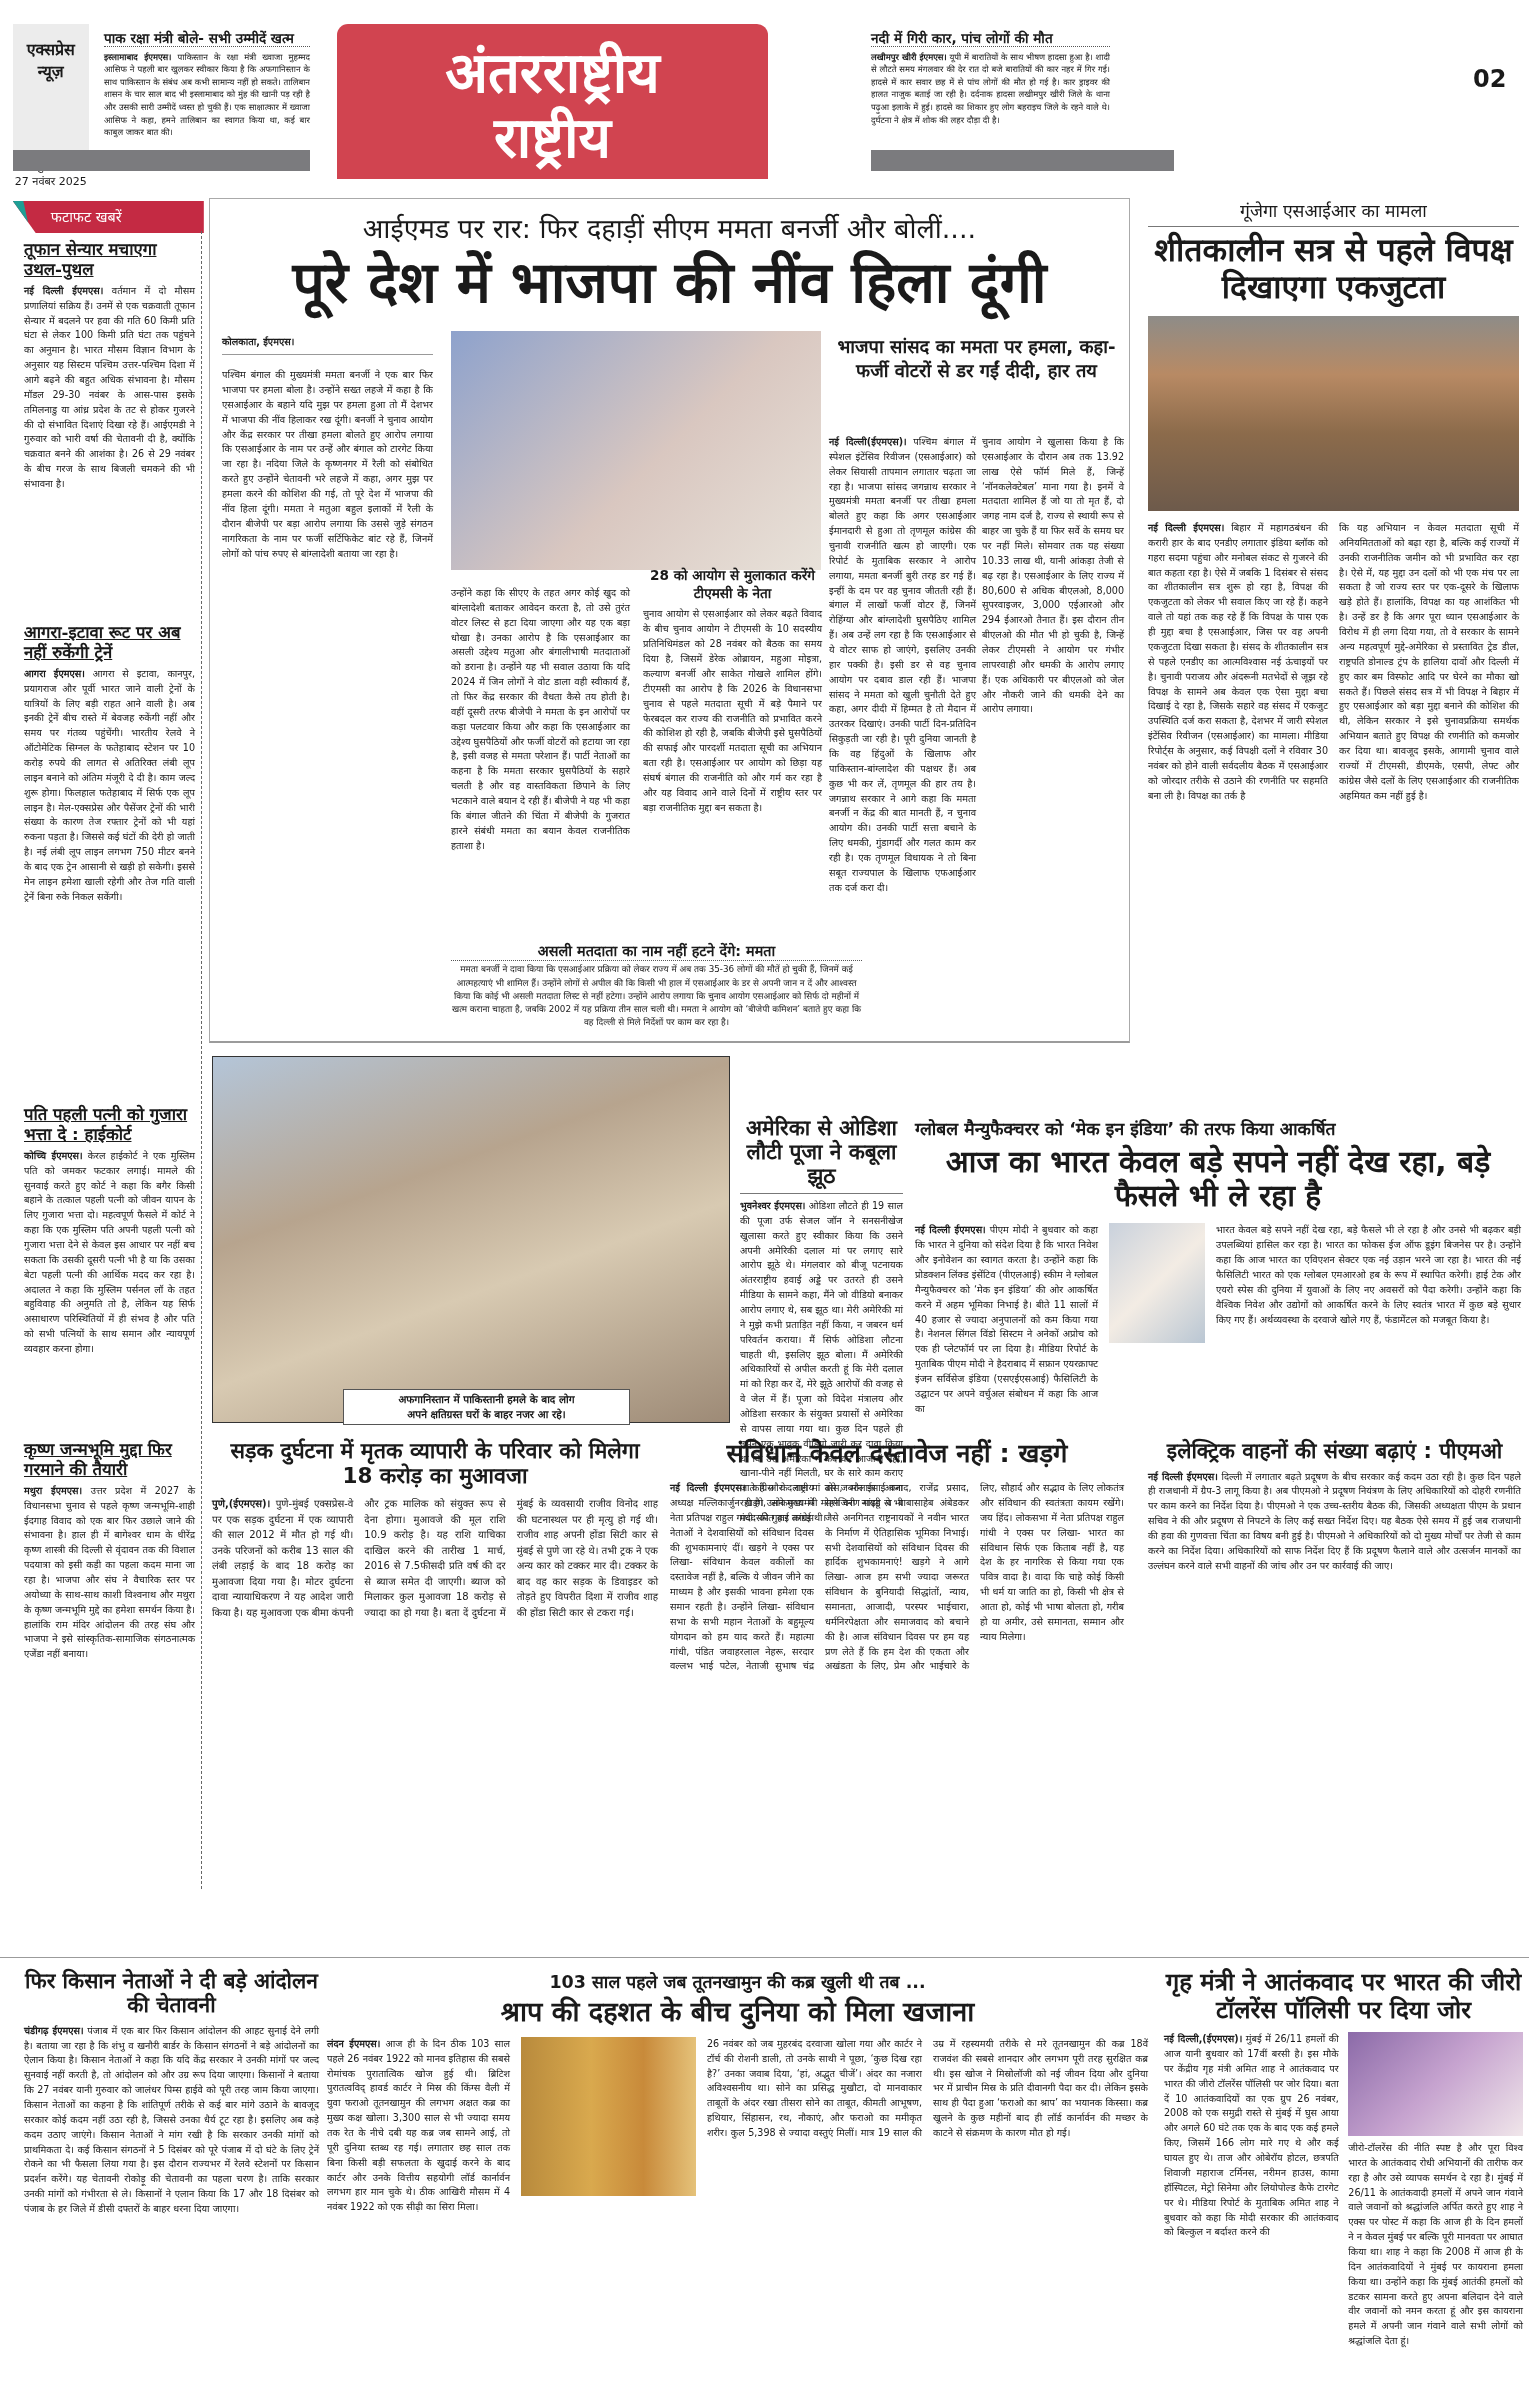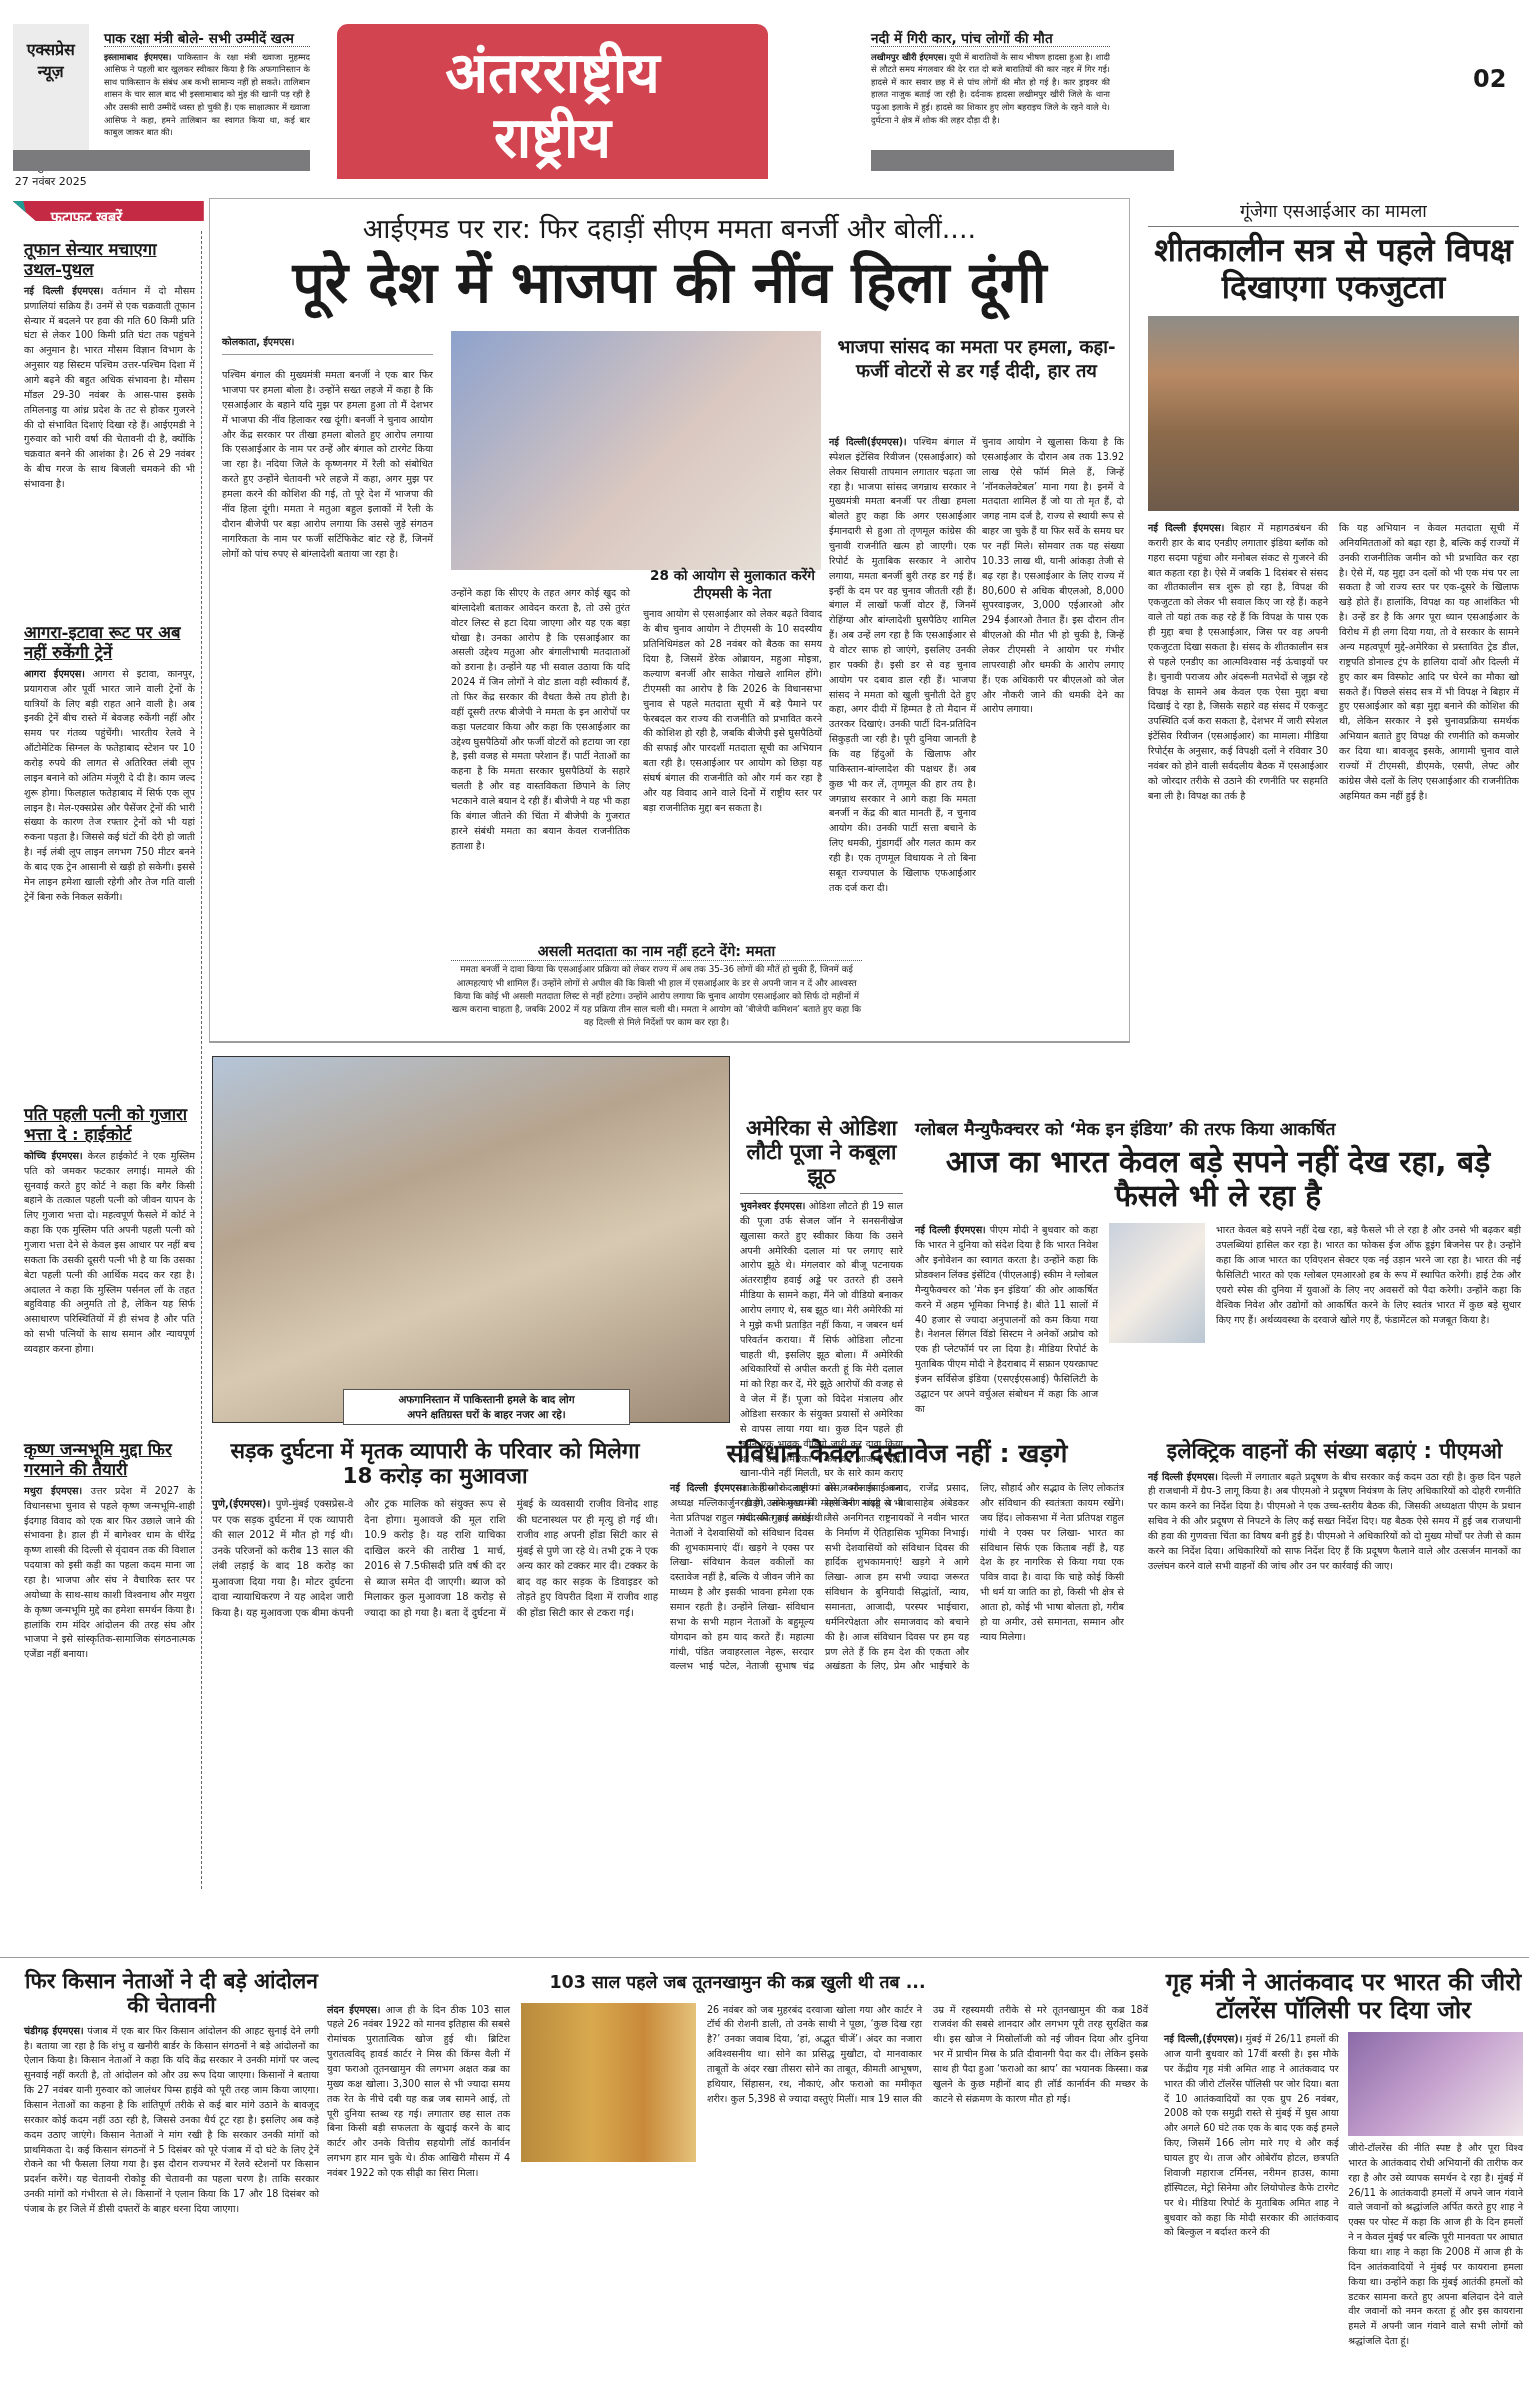--- a/index.html
+++ b/index.html
@@ -8,21 +8,21 @@
   .brief-title { font-weight: bold; font-size: 16.7px; text-decoration: underline; line-height: 1.2; }
   .body-text { font-size: 10px; line-height: 1.55; text-align: justify; }
   .body-text b { font-weight: bold; }
   .masthead-left { left: 12.8px; top: 24px; width: 76px; height: 128px; background: #ececec; text-align: center; padding-top: 14.4px; }
   .masthead-left .paper { font-size: 16px; font-weight: bold; }
   .masthead-left .day { margin-top: 76px; font-size: 11px; }
   .masthead-left .date { font-size: 11px; }
   .gray-bar { background: #7b7b7e; height: 21px; }
   .section-box { left: 337px; top: 24px; width: 431px; height: 155px; background: #d14450; border-radius: 11px 11px 0 0; color: #fff; font-weight: bold; font-size: 56px; line-height: 65px; text-align: center; padding-top: 16px; }
   .page-num { left: 1473px; top: 65px; font-size: 24px; font-weight: bold; }
-  .fatafat { left: 12.8px; top: 201px; width: 191px; height: 20px; background: #c42a43; color: #fff; font-weight: bold; font-size: 14.4px; line-height: 32px; padding-left: 38px; clip-path: polygon(0 0,100% 0,100% 100%,12% 100%); }
+  .fatafat { left: 12.8px; top: 201px; width: 191px; height: 32px; background: #c42a43; color: #fff; font-weight: normal; font-size: 14.4px; line-height: 32px; padding-left: 38px; clip-path: polygon(0 0,100% 0,100% 100%,12% 100%); }
   .fatafat::before { content:""; position:absolute; left:0; top:0; width:17.5px; height:32px; background:#1f9e95; clip-path: polygon(0 0,60% 0,100% 100%,0 100%); }
   .col-left { left: 24px; width: 171px; }
   .left-rule { left: 201px; top: 231px; width: 0; height: 1658px; border-left: 1.6px dashed #666; }
   .lead-box { left: 209px; top: 198px; width: 921px; height: 845px; border: 0.8px solid #aaa; border-bottom: 2.4px solid #9b9b9b; }
   .kicker { font-size: 27px; text-align: center; font-weight: normal; }
   .lead-head { font-size: 57px; font-weight: bold; text-align: center; line-height: 1; }
   .photo { background: linear-gradient(135deg,#8ea2cc,#d9c7c0 55%,#e8e2da); }
   .photo.ruins { background: linear-gradient(160deg,#b4c5d8 0%, #b7a48e 35%, #d8cab2 60%, #9d8a76 100%); }
   .photo.parl { background: linear-gradient(180deg,#8e8c88 0%,#b88a64 30%,#8c6b4b 60%,#6d5a4b 100%); }
   .photo.modi { background: linear-gradient(135deg,#c9d1dc,#f3ece4 50%,#b9c6d3); }
@@ -176,20 +176,21 @@
 
 <div class="abs" style="left:0;top:1957px;width:1530px;border-top:1.6px solid #9b9b9b;"></div>
 
 <div class="abs" style="left:24px;top:1969px;width:295px;">
   <div class="h-big" style="font-size:21px;">फिर किसान नेताओं ने दी बड़े आंदोलन की चेतावनी</div>
   <p class="body-text" style="font-size:9.6px;margin-top:6.4px;"><b>चंडीगढ़ ईएमएस।</b> <span>पंजाब में एक बार फिर किसान आंदोलन की आहट सुनाई देने लगी है। बताया जा रहा है कि शंभु व खनौरी बार्डर के किसान संगठनों ने बड़े आंदोलनों का ऐलान किया है। किसान नेताओं ने कहा कि यदि केंद्र सरकार ने उनकी मांगों पर जल्द सुनवाई नहीं करती है, तो आंदोलन को और उग्र रूप दिया जाएगा। किसानों ने बताया कि 27 नवंबर यानी गुरुवार को जालंधर पिम्स हाईवे को पूरी तरह जाम किया जाएगा। किसान नेताओं का कहना है कि शांतिपूर्ण तरीके से कई बार मांगे उठाने के बावजूद सरकार कोई कदम नहीं उठा रही है, जिससे उनका धैर्य टूट रहा है। इसलिए अब कड़े कदम उठाए जाएंगे। किसान नेताओं ने मांग रखी है कि सरकार उनकी मांगों को प्राथमिकता दे। कई किसान संगठनों ने 5 दिसंबर को पूरे पंजाब में दो घंटे के लिए ट्रेनें रोकने का भी फैसला लिया गया है। इस दौरान राज्यभर में रेलवे स्टेशनों पर किसान प्रदर्शन करेंगे। यह चेतावनी रोकोड़ू की चेतावनी का पहला चरण है। ताकि सरकार उनकी मांगों को गंभीरता से ले। किसानों ने एलान किया कि 17 और 18 दिसंबर को पंजाब के हर जिले में डीसी दफ्तरों के बाहर धरना दिया जाएगा।</span></p>
 </div>
 
 <div class="abs" style="left:327px;top:1969px;width:821px;">
   <div style="font-size:17.5px;font-weight:bold;text-align:center;">103 साल पहले जब तूतनखामुन की कब्र खुली थी तब ...</div>
+  <div class="h-big" style="font-size:27px;margin-top:3.2px;">श्राप की दहशत के बीच दुनिया को मिला खजाना</div>
   <div style="display:flex;gap:11px;margin-top:9.6px;">
     <p class="body-text" style="width:183px;font-size:9.6px;"><b>लंदन ईएमएस।</b> <span>आज ही के दिन ठीक 103 साल पहले 26 नवंबर 1922 को मानव इतिहास की सबसे रोमांचक पुरातात्विक खोज हुई थी। ब्रिटिश पुरातत्वविद् हावर्ड कार्टर ने मिस्र की किंग्स वैली में युवा फराओ तूतनखामुन की लगभग अक्षत कब्र का मुख्य कक्ष खोला। 3,300 साल से भी ज्यादा समय तक रेत के नीचे दबी यह कब्र जब सामने आई, तो पूरी दुनिया स्तब्ध रह गई। लगातार छह साल तक बिना किसी बड़ी सफलता के खुदाई करने के बाद कार्टर और उनके वित्तीय सहयोगी लॉर्ड कार्नार्वन लगभग हार मान चुके थे। ठीक आखिरी मौसम में 4 नवंबर 1922 को एक सीढ़ी का सिरा मिला।</span></p>
     <div class="photo tomb" style="width:175px;height:159px;flex-shrink:0;"></div>
     <p class="body-text" style="flex:1;font-size:9.6px;column-count:2;column-gap:11px;">26 नवंबर को जब मुहरबंद दरवाजा खोला गया और कार्टर ने टॉर्च की रोशनी डाली, तो उनके साथी ने पूछा, ‘कुछ दिख रहा है?’ उनका जवाब दिया, ‘हां, अद्भुत चीजें’। अंदर का नजारा अविश्वसनीय था। सोने का प्रसिद्ध मुखौटा, दो मानवाकार ताबूतों के अंदर रखा तीसरा सोने का ताबूत, कीमती आभूषण, हथियार, सिंहासन, रथ, नौकाएं, और फराओ का ममीकृत शरीर। कुल 5,398 से ज्यादा वस्तुएं मिलीं। मात्र 19 साल की उम्र में रहस्यमयी तरीके से मरे तूतनखामुन की कब्र 18वें राजवंश की सबसे शानदार और लगभग पूरी तरह सुरक्षित कब्र थी। इस खोज ने मिस्रोलॉजी को नई जीवन दिया और दुनिया भर में प्राचीन मिस्र के प्रति दीवानगी पैदा कर दी। लेकिन इसके साथ ही पैदा हुआ ‘फराओ का श्राप’ का भयानक किस्सा। कब्र खुलने के कुछ महीनों बाद ही लॉर्ड कार्नार्वन की मच्छर के काटने से संक्रमण के कारण मौत हो गई।</p>
   </div>
 </div>
 
 <div class="abs" style="left:1164px;top:1969px;width:359px;">
   <div class="h-big" style="font-size:24px;">गृह मंत्री ने आतंकवाद पर भारत की जीरो टॉलरेंस पॉलिसी पर दिया जोर</div>
   <div style="display:flex;gap:9.6px;margin-top:8px;">

